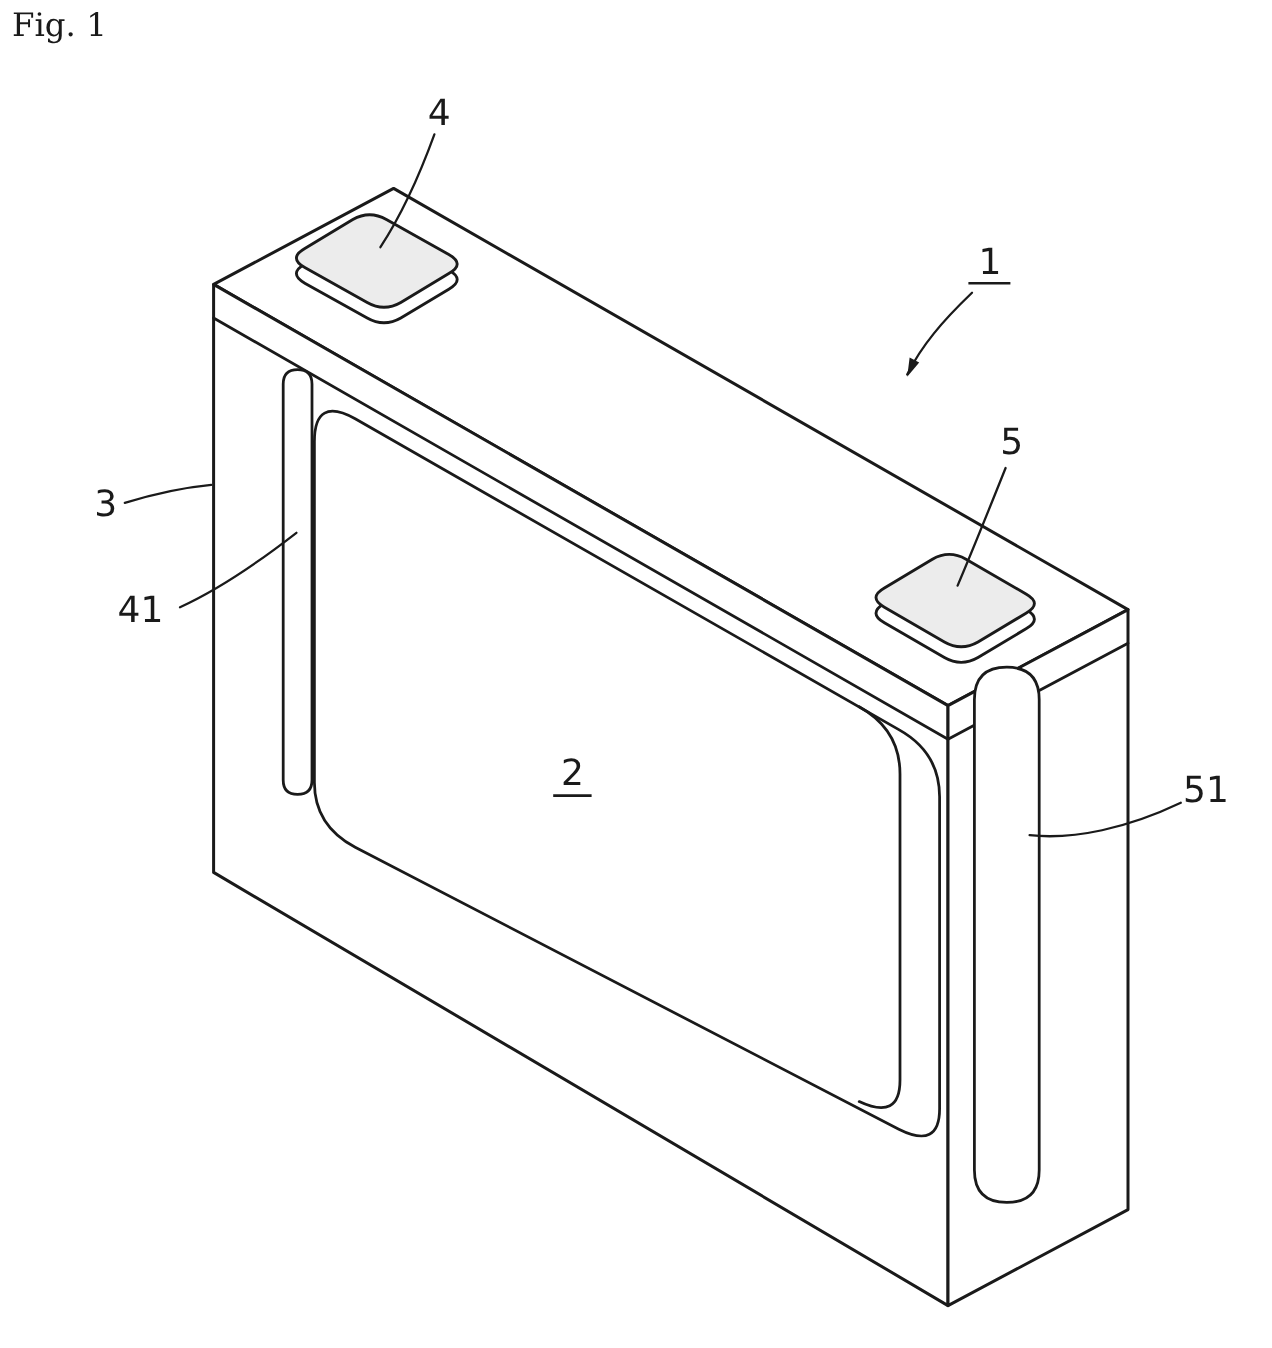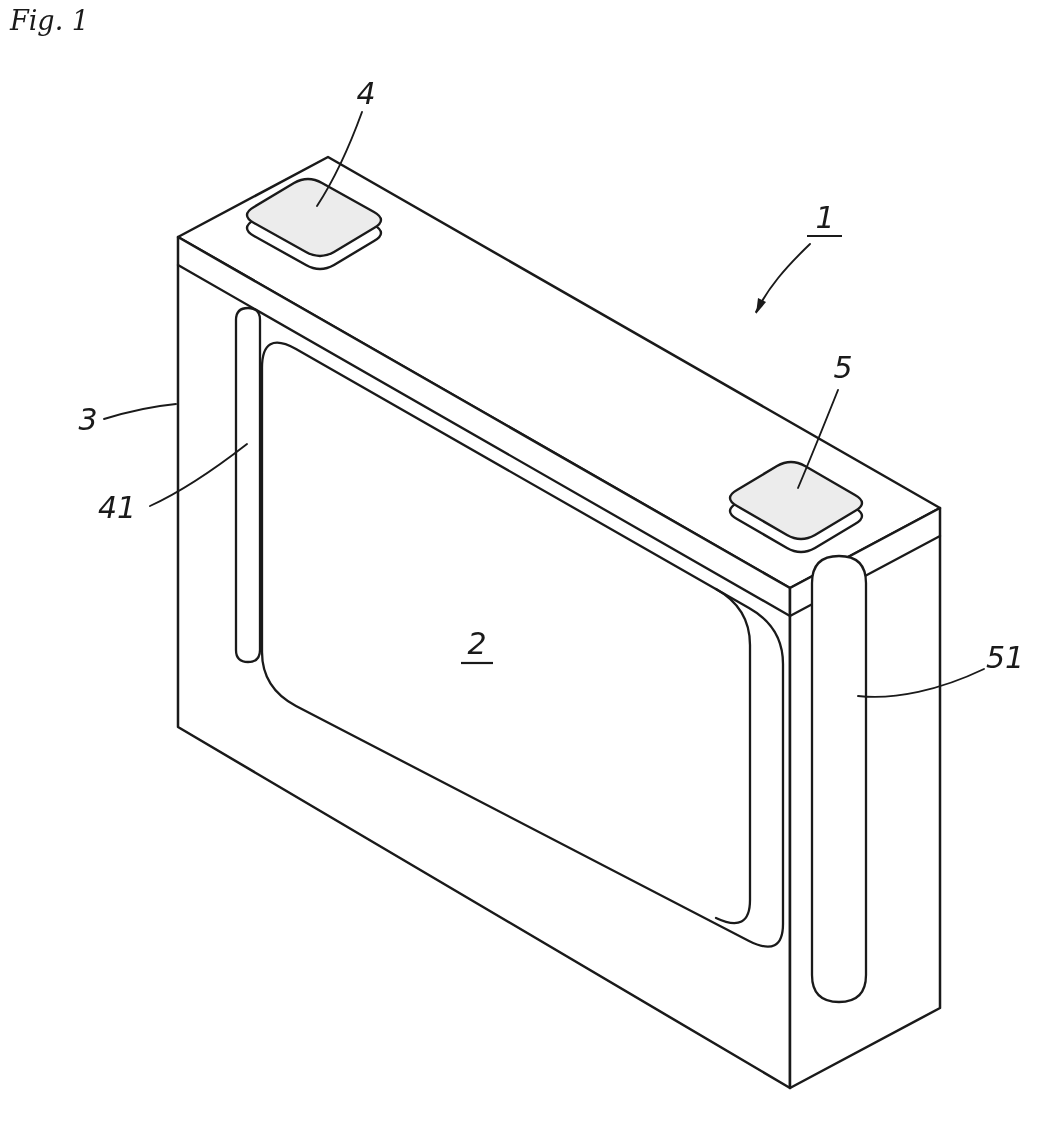--- a/index.html
+++ b/index.html
@@ -7,21 +7,21 @@
     --stroke:#1a1a1a;
     --terminal-fill:#ececec;
   }
   html,body{margin:0;padding:0;}
   body{
     width:1060px;height:1123px;
     background:var(--background);
     font-family:"DejaVu Sans",sans-serif;
     overflow:hidden;
   }
-  .stage{position:relative;width:1060px;height:1123px;font-style:italic;}
+  .stage{position:relative;width:1060px;height:1123px;}
   svg{position:absolute;left:0;top:0;}
   .face{fill:var(--background);stroke:var(--stroke);stroke-width:2.5;stroke-linejoin:round;}
   .ln{fill:none;stroke:var(--stroke);stroke-width:2.3;stroke-linejoin:round;stroke-linecap:round;}
   .leader{fill:none;stroke:var(--stroke);stroke-width:1.9;stroke-linecap:round;}
   .whitefill{fill:var(--background);stroke:var(--stroke);stroke-width:2.3;stroke-linejoin:round;}
   .terminal-top{fill:var(--terminal-fill);stroke:var(--stroke);stroke-width:2.4;stroke-linejoin:round;}
   .terminal-base{fill:var(--background);stroke:var(--stroke);stroke-width:2.4;stroke-linejoin:round;}
   .numeral{font-family:"DejaVu Sans",sans-serif;font-size:30px;fill:var(--stroke);}
   .caption{font-family:"DejaVu Serif",serif;font-size:27px;fill:var(--stroke);}
   .underline{stroke:var(--stroke);stroke-width:2.2;}

